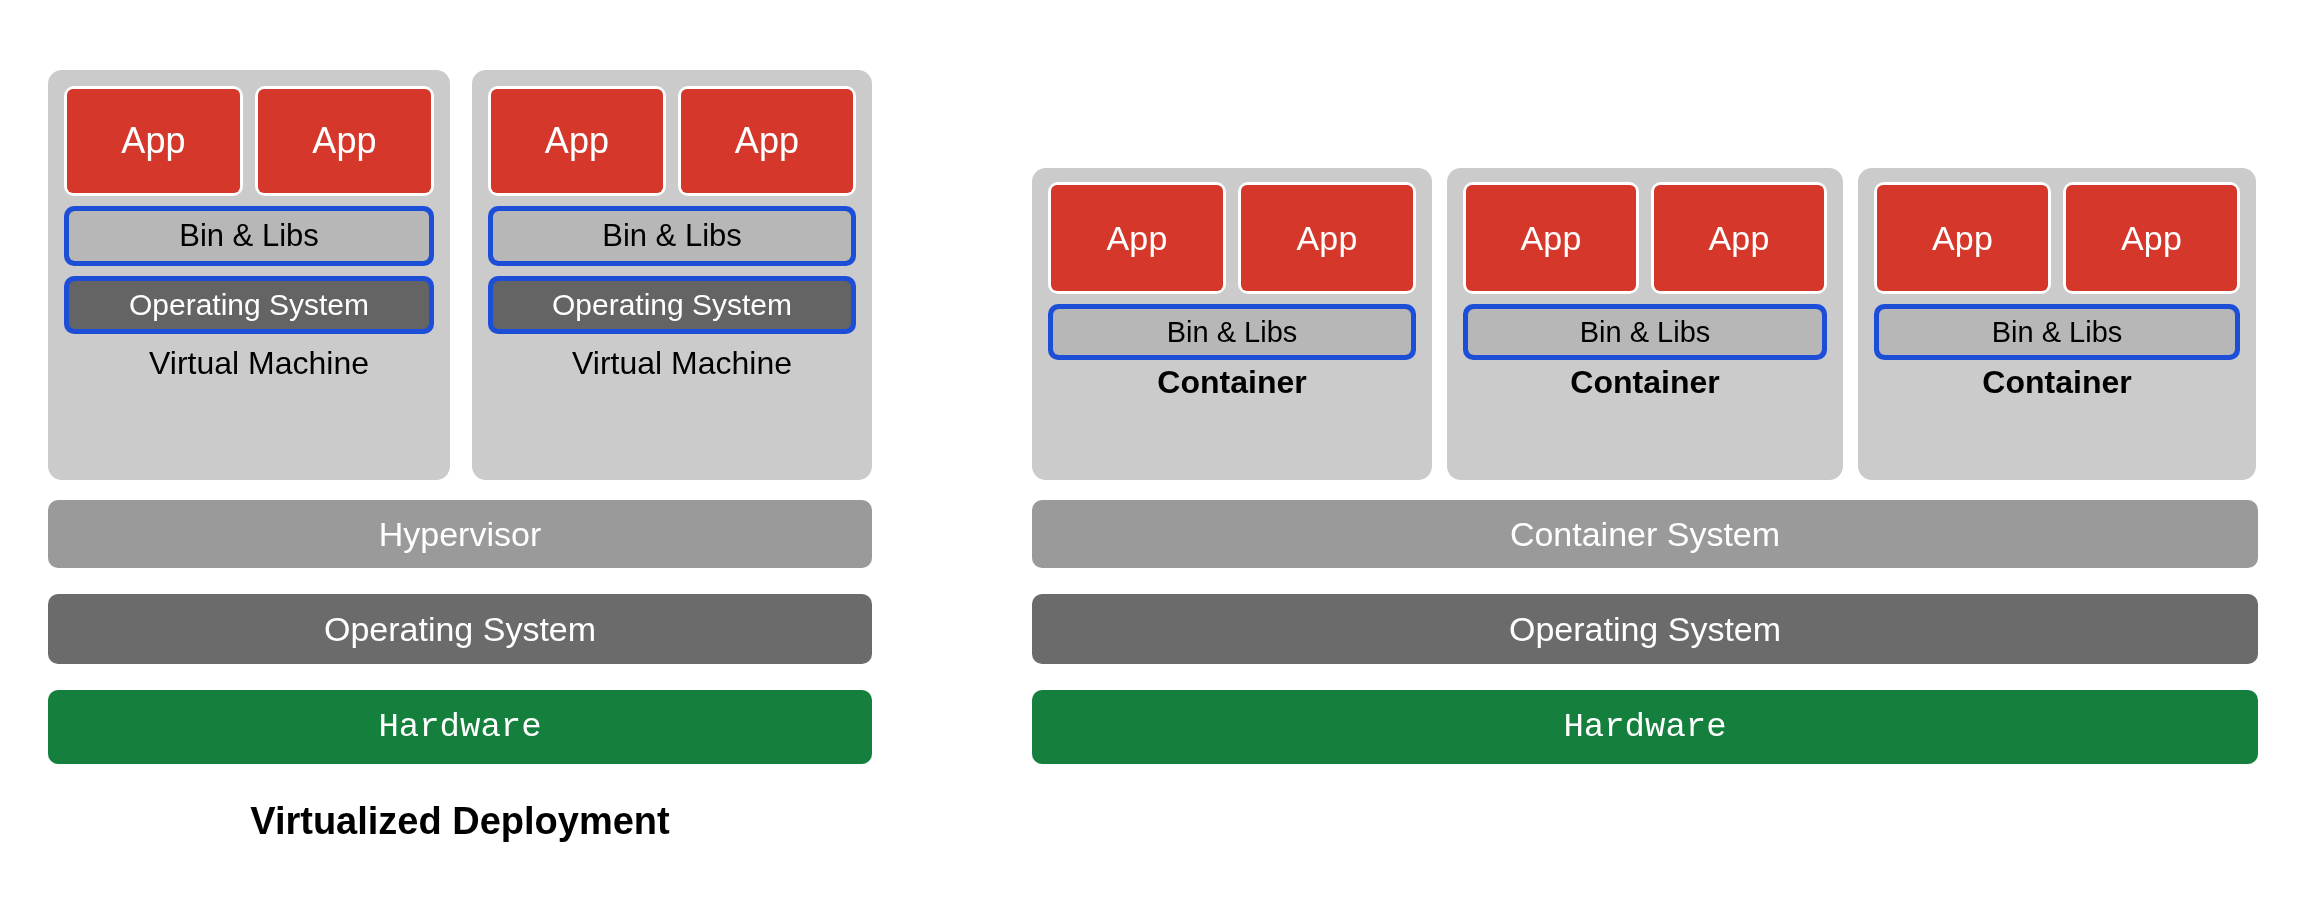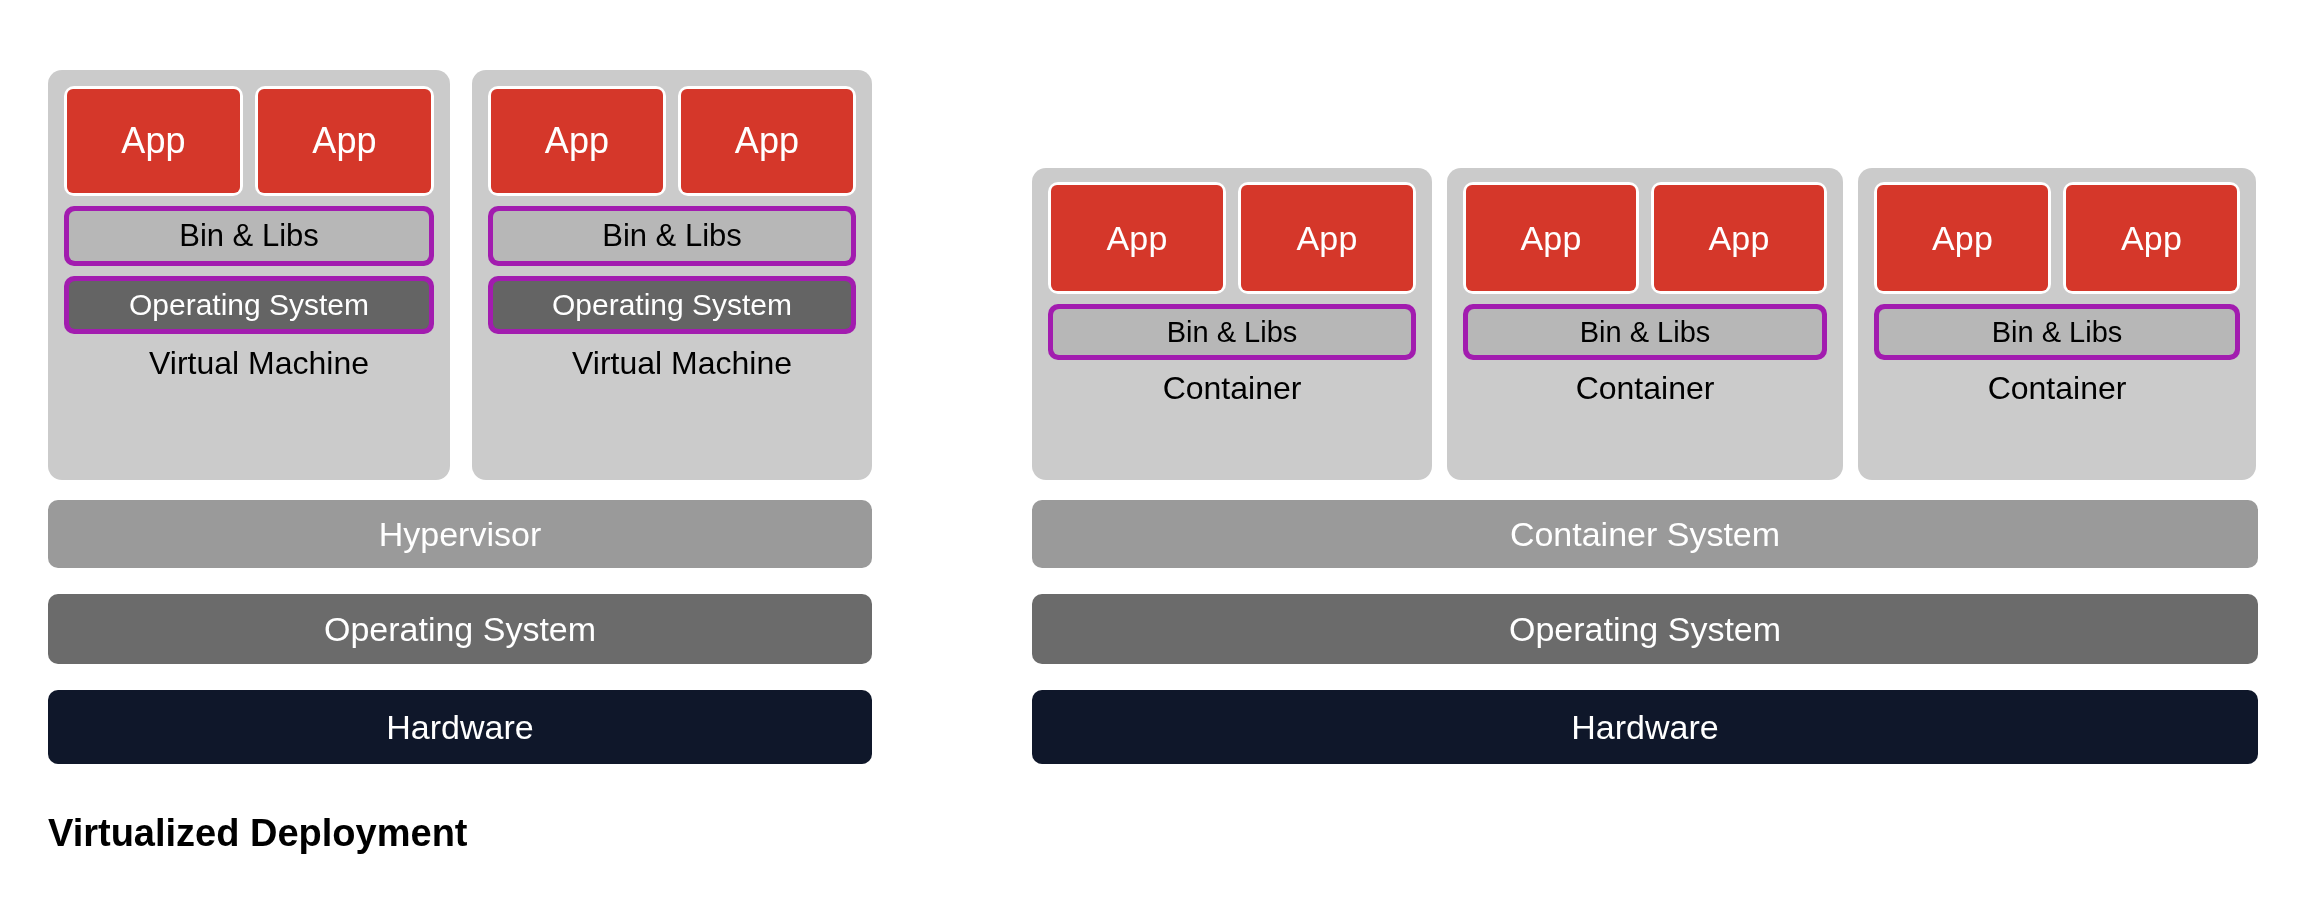--- a/index.html
+++ b/index.html
@@ -81,21 +81,21 @@
     letter-spacing: 0.2px;
     box-sizing: border-box;
   }
   .ctr-box .app-inner { font-size: 34px; }
 
   
   .strip {
     position: absolute;
     left: 16px;
     right: 16px;
-    background: #a21caf;
+    background: #1d4ed8;
     border-radius: 10px;
     padding: 5px;
     box-sizing: border-box;
   }
   .strip-inner {
     width: 100%;
     height: 100%;
     border-radius: 6px;
     display: flex;
     align-items: center;
@@ -123,54 +123,53 @@
   
   .group-caption {
     position: absolute;
     left: 0;
     right: 0;
     text-align: center;
     color: #000000;
     font-size: 32px;
   }
   .vm-box  .group-caption { top: 275px; margin-left: 20px; }
-  .ctr-box .group-caption { top: 202px; }
+  .ctr-box .group-caption { top: 196px; font-weight: bold; }
 
   
   .stack-bar {
     position: absolute;
     border-radius: 10px;
     display: flex;
     align-items: center;
     justify-content: center;
     color: #ffffff;
     font-size: 34px;
     box-sizing: border-box;
   }
   .bar-hypervisor,
   .bar-runtime { background: #9a9a9a; }
   .bar-os      { background: #6b6b6b; }
-  .bar-hw      { background: #0f172a; }
+  .bar-hw      { background: #15803d; font-family: Liberation Mono, monospace; }
 
   #panel-virtualized .stack-bar { left: 48px; width: 824px; }
   #panel-container   .stack-bar { left: 72px; width: 1226px; }
 
   .stack-bar.r1 { top: 500px; height: 68px; }
   .stack-bar.r2 { top: 594px; height: 70px; }
   .stack-bar.r3 { top: 690px; height: 74px; }
 
   
   .panel-title {
     position: absolute;
     top: 800px;
-    text-align: left;
+    text-align: center;
     font-size: 38px;
     font-weight: bold;
     color: #000000;
-    margin-top: 12px;
   }
   #panel-virtualized .panel-title { left: 48px; width: 824px; }
   #panel-container   .panel-title { left: 72px; width: 1226px; }
 </style>
 </head>
 <body>
 
 <div id="stage">
 
   <div class="panel" id="panel-virtualized">

